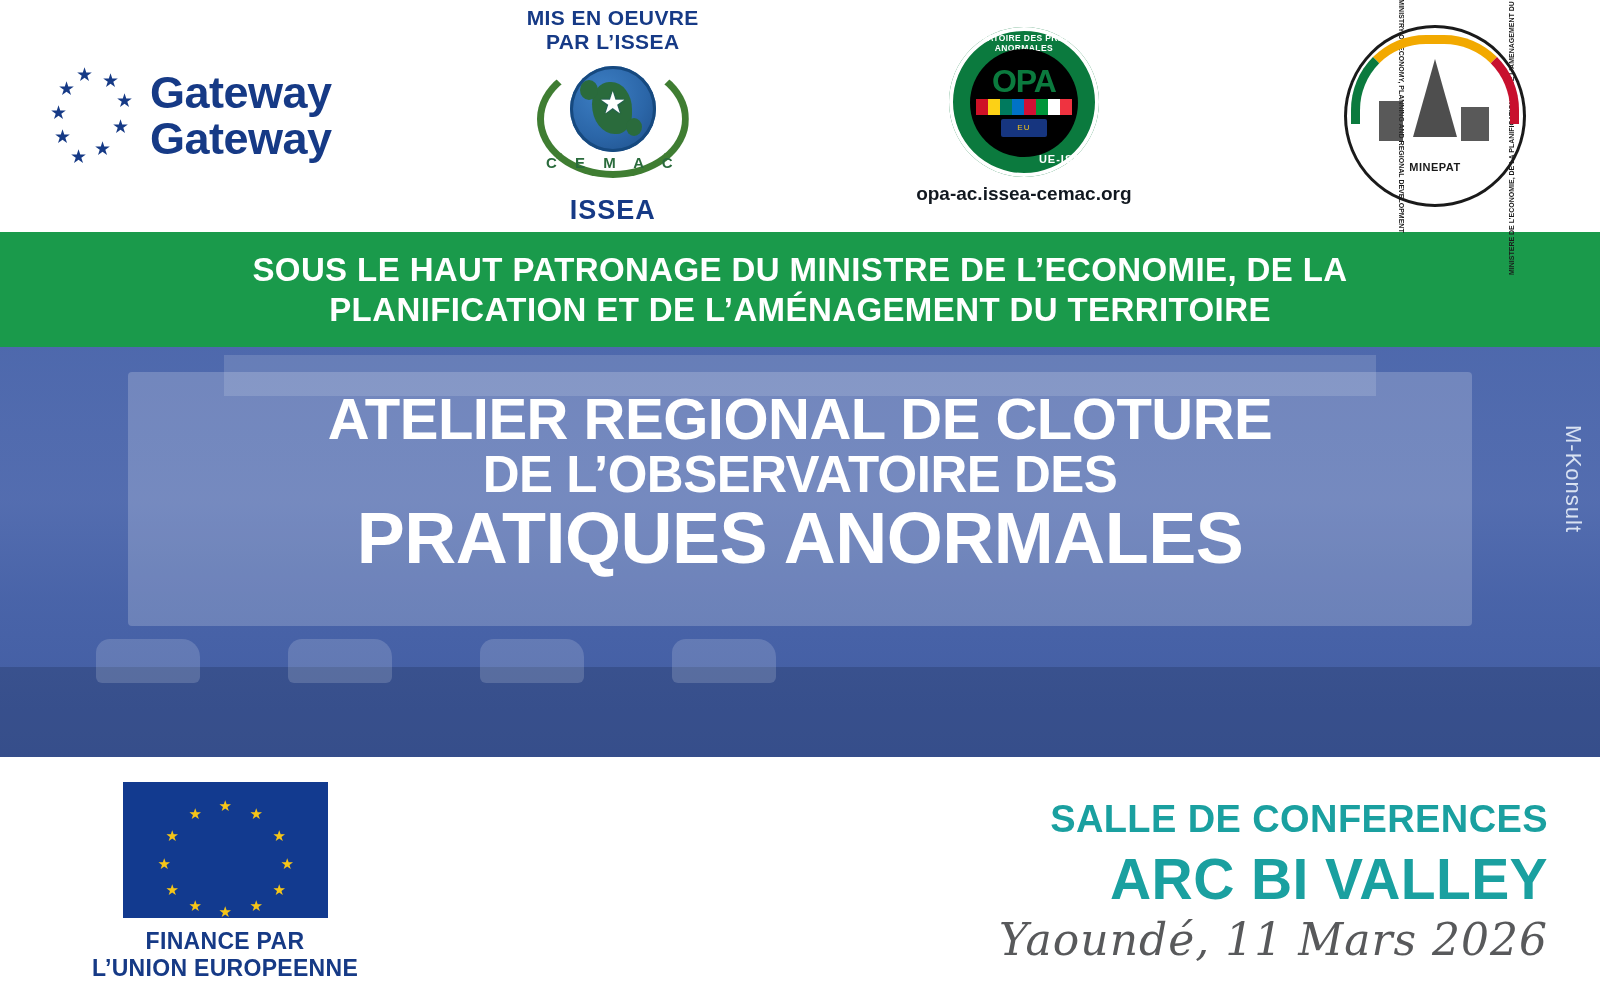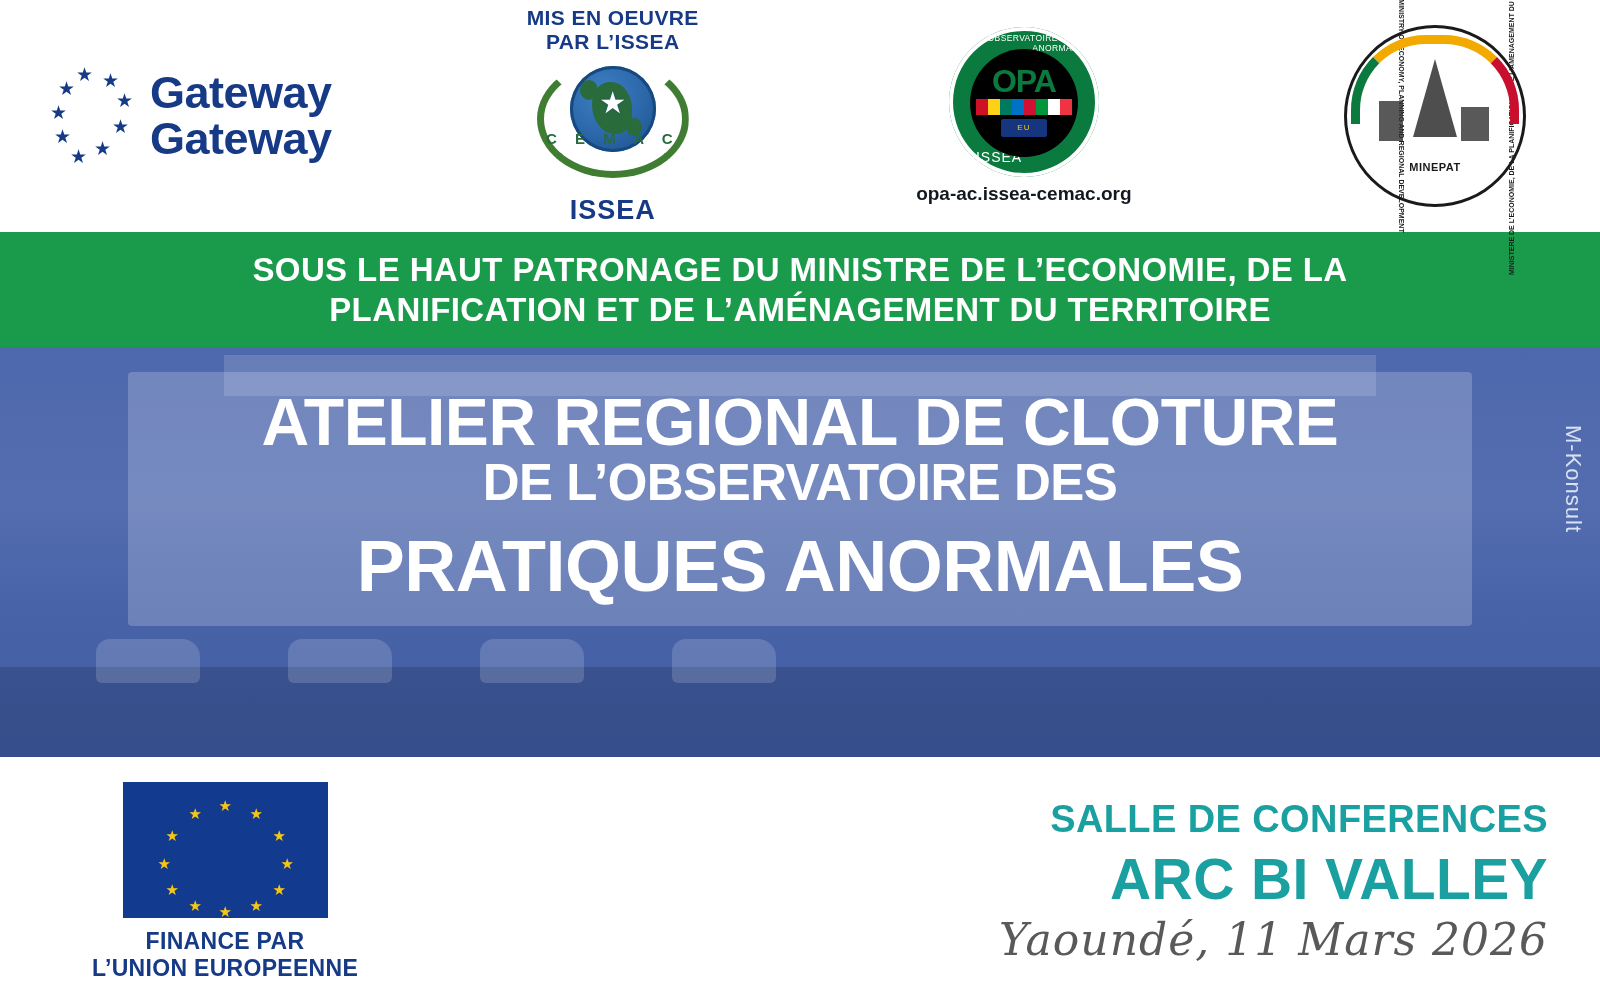--- a/index.html
+++ b/index.html
@@ -110,21 +110,21 @@
     width: 138px;
     height: 104px;
     border: 7px solid #3f7d32;
     border-radius: 50%;
     border-top-color: transparent;
     clip-path: inset(0 0 0 0);
   }
   .cemac-letters {
     position: absolute;
     width: 100%;
-    top: 72px;
+    top: 96px;
     left: 0;
     color: #2a6b3c;
     font-weight: bold;
     font-size: 15px;
     letter-spacing: 7px;
   }
   .cemac-issea {
     color: #163a86;
     font-weight: bold;
     font-size: 27px;
@@ -200,32 +200,31 @@
     text-align: center;
     letter-spacing: 1px;
   }
   .opa-arc-top {
     position: absolute;
     left: 0; top: 6px;
     width: 100%;
     text-align: center;
     color: #ffffff;
     font-size: 8.5px;
-    font-weight: normal;
+    font-weight: bold;
     letter-spacing: 0.4px;
-    margin-left: 37px;
   }
   .opa-arc-bot {
     position: absolute;
     left: 0; bottom: 12px;
     width: 100%;
-    text-align: left;
+    text-align: right;
     color: #ffffff;
-    font-size: 14px;
-    font-weight: normal;
+    font-size: 11px;
+    font-weight: bold;
     letter-spacing: 1px;
   }
   .opa-url {
     color: #111820;
     font-weight: bold;
     font-size: 19px;
     margin-top: 4px;
   }
 
   
@@ -372,23 +371,23 @@
   .hero-title {
     position: relative;
     z-index: 2;
     color: #ffffff;
     font-weight: bold;
     text-align: center;
     padding-top: 42px;
     line-height: 1.03;
     letter-spacing: -0.5px;
   }
-  .hero-title .l1 { font-size: 66px; }
+  .hero-title .l1 { font-size: 58px; }
   .hero-title .l2 { font-size: 51px; }
-  .hero-title .l3 { font-size: 72px; margin-top: 20px; }
+  .hero-title .l3 { font-size: 72px; }
   .credit {
     position: absolute;
     right: 14px;
     top: 78px;
     z-index: 3;
     color: #d9e2f2;
     font-size: 22px;
     letter-spacing: 1px;
     writing-mode: vertical-rl;
     text-orientation: mixed;

